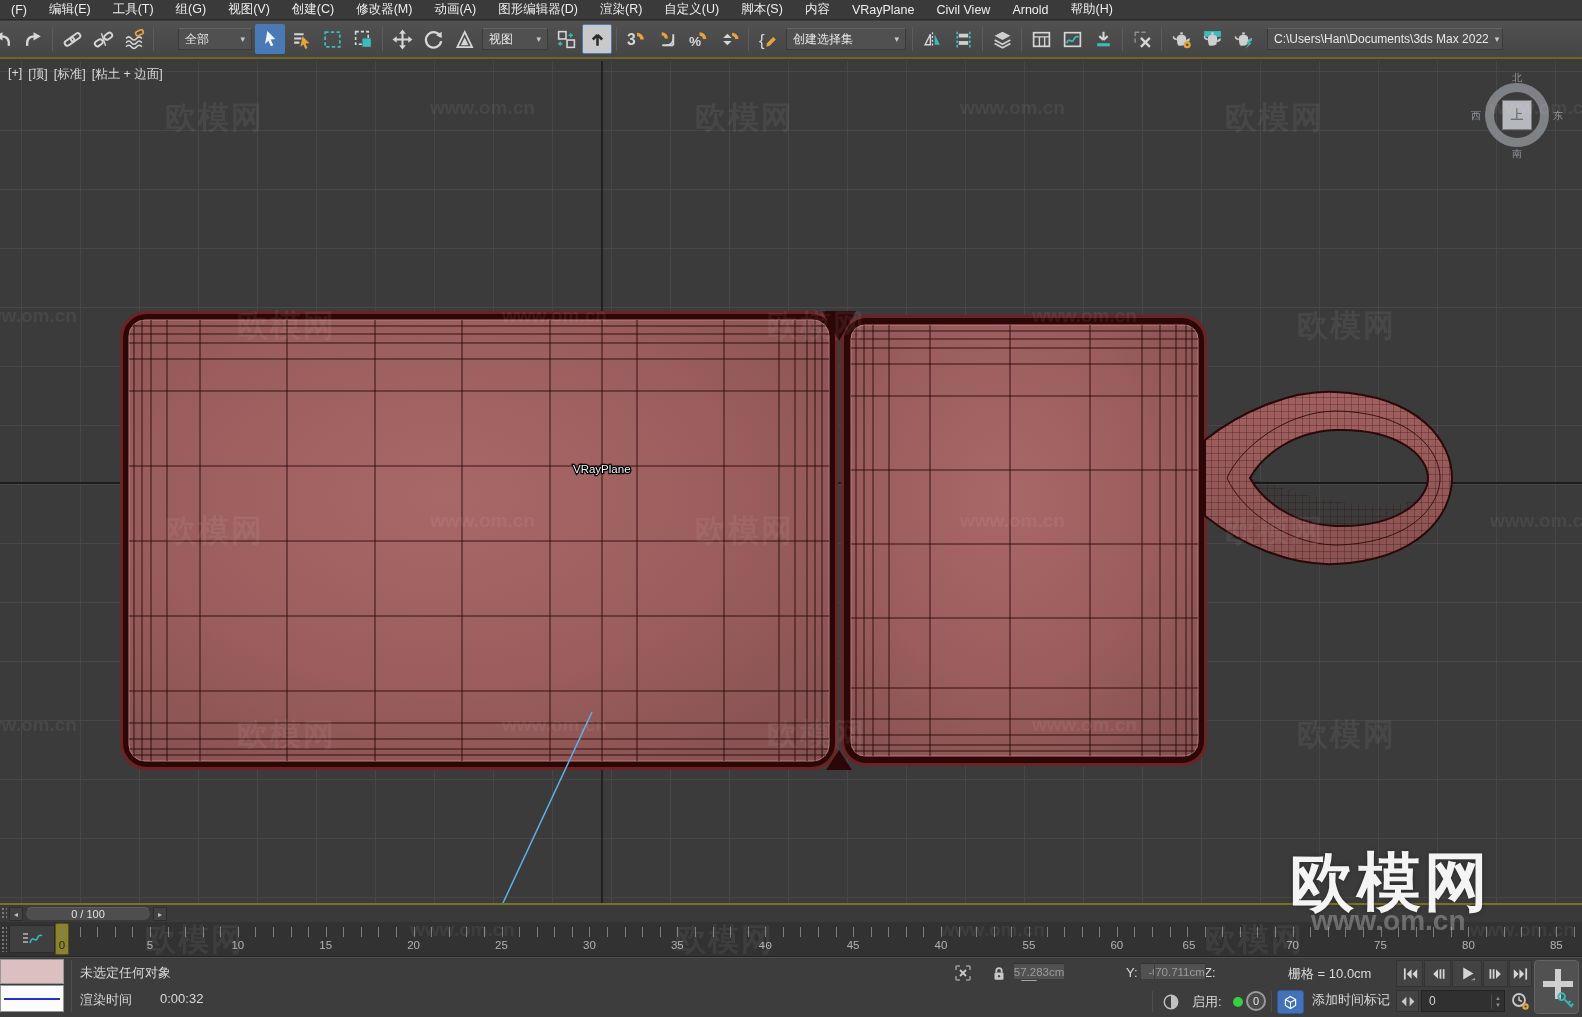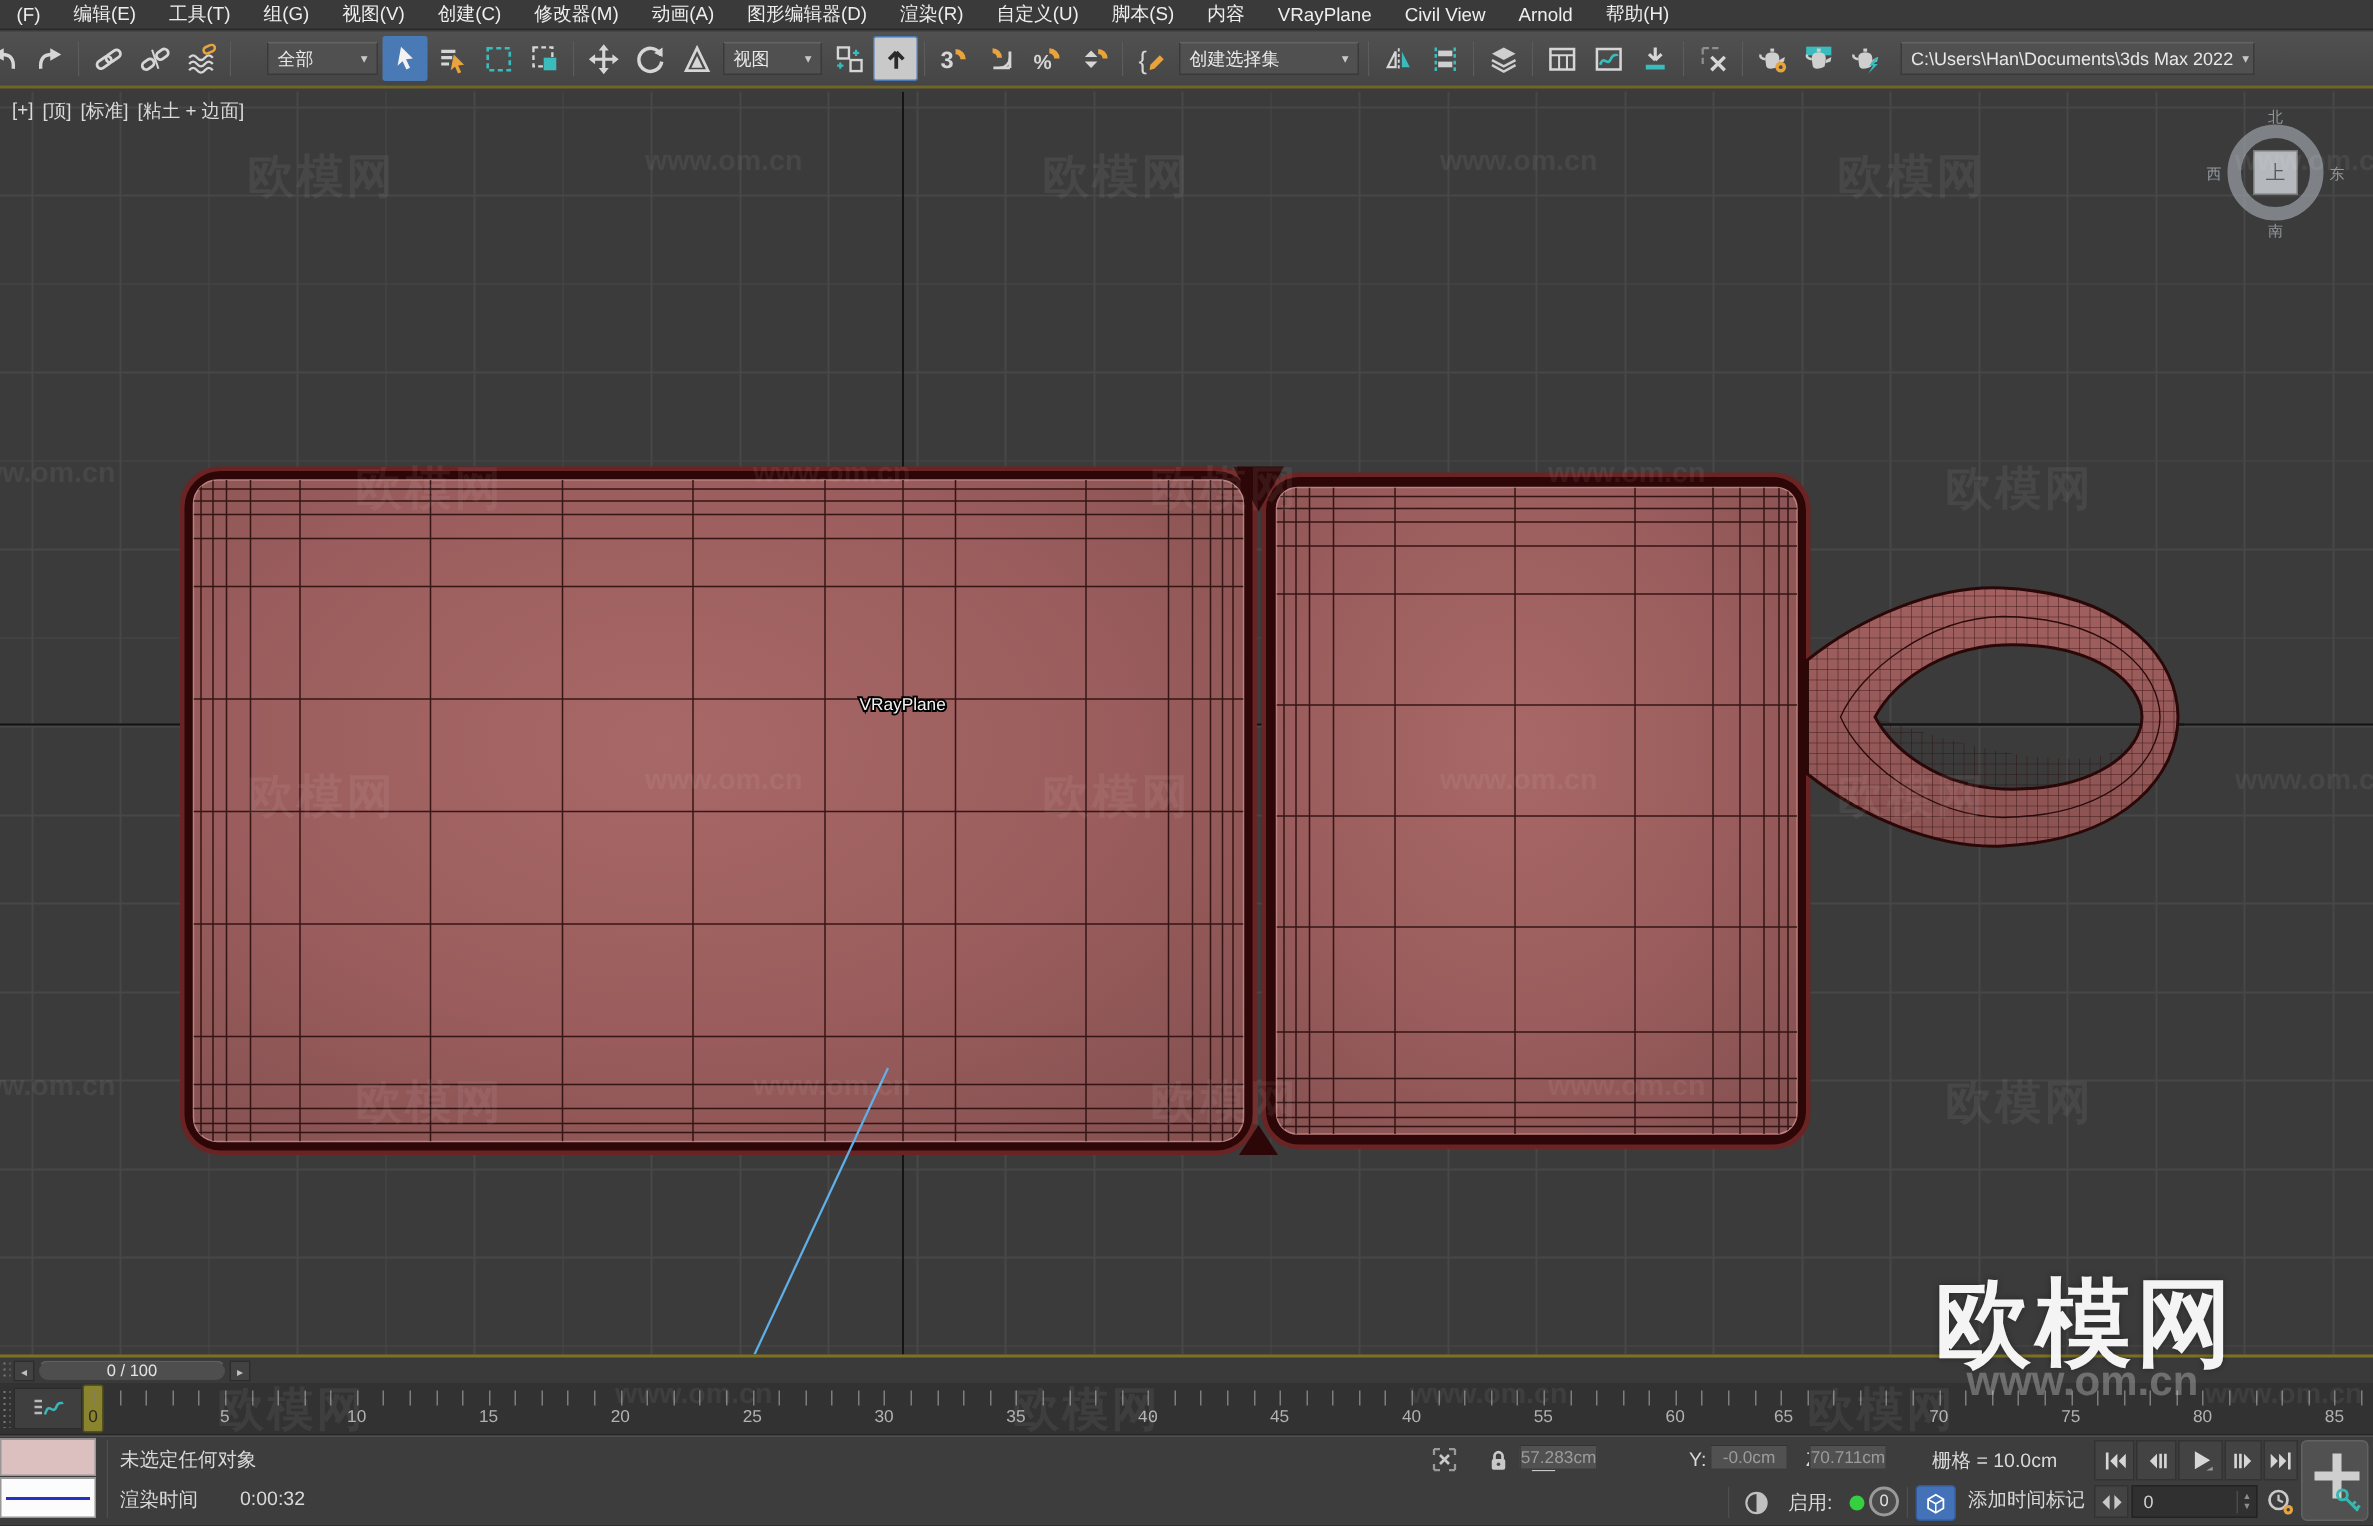--- a/index.html
+++ b/index.html
@@ -633,21 +633,21 @@
       <svg width="20" height="20" viewBox="0 0 20 20">
           <rect x="3" y="3" width="14" height="14" fill="none" stroke="#c9c9c9" stroke-width="1.5"></rect>
           <path d="M10 5 L15 10 L10 15 L5 10 Z" fill="#c9c9c9"></path>
         </svg>
     </div>
     <div class="sb-abs" style="left:1048px;top:7px">X:</div>
     <div class="coord-field" style="left:1013px">57.283cm</div>
     <div class="sb-abs" style="left:1126px;top:7px">Y:</div>
     <div class="coord-field" style="left:1140px">-0.0cm</div>
     <div class="sb-abs" style="left:1204px;top:7px">Z:</div>
-    <div class="coord-field" style="left:1206px">70.711cm</div>
+    <div class="coord-field" style="left:1154px">70.711cm</div>
     <div class="sb-abs" style="left:1288px;top:7px">栅格 = 10.0cm</div>
 
     <div class="vsep" style="left:1152px;top:33px;height:21px"></div>
     <div class="sb-ico" style="left:1160px;top:33px;width:22px;height:21px">
       <svg width="18" height="18" viewBox="0 0 20 20">
           <circle cx="10" cy="10" r="7.5" fill="none" stroke="#c0c0c0" stroke-width="1.6"></circle>
           <path d="M10 2.5 A7.5 7.5 0 0 1 10 17.5 Z" fill="#c0c0c0"></path>
         </svg>
     </div>
     <div class="sb-abs" style="left:1192px;top:35px">启用:</div>

